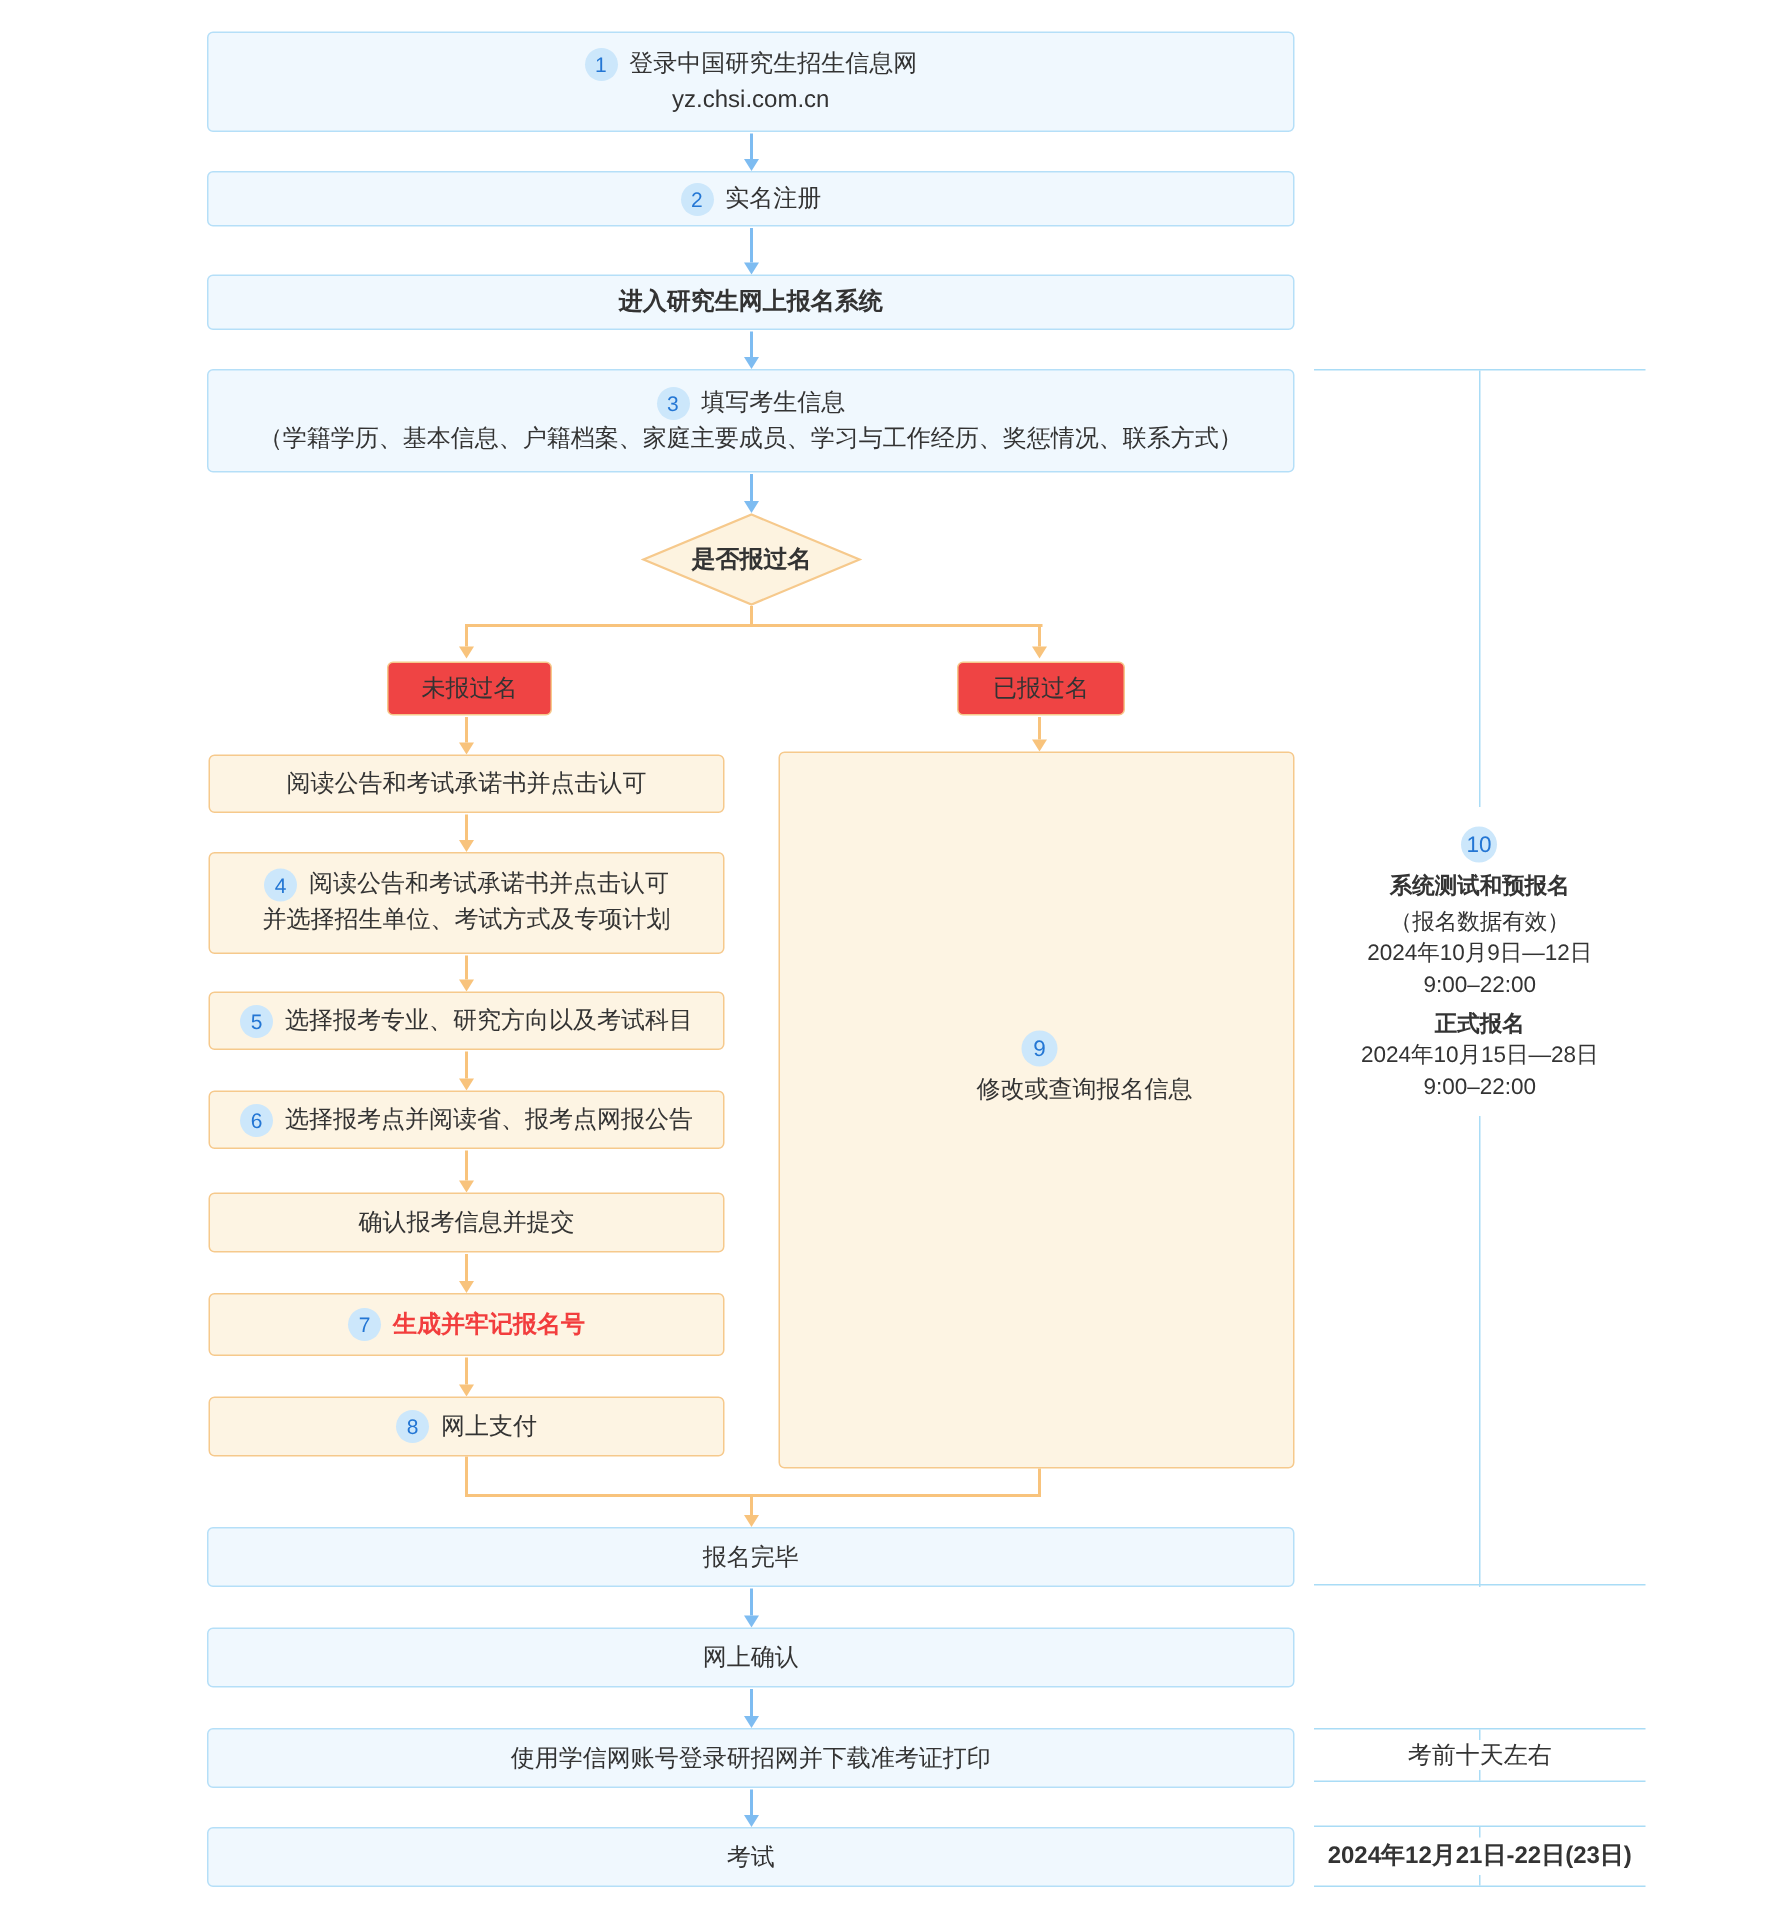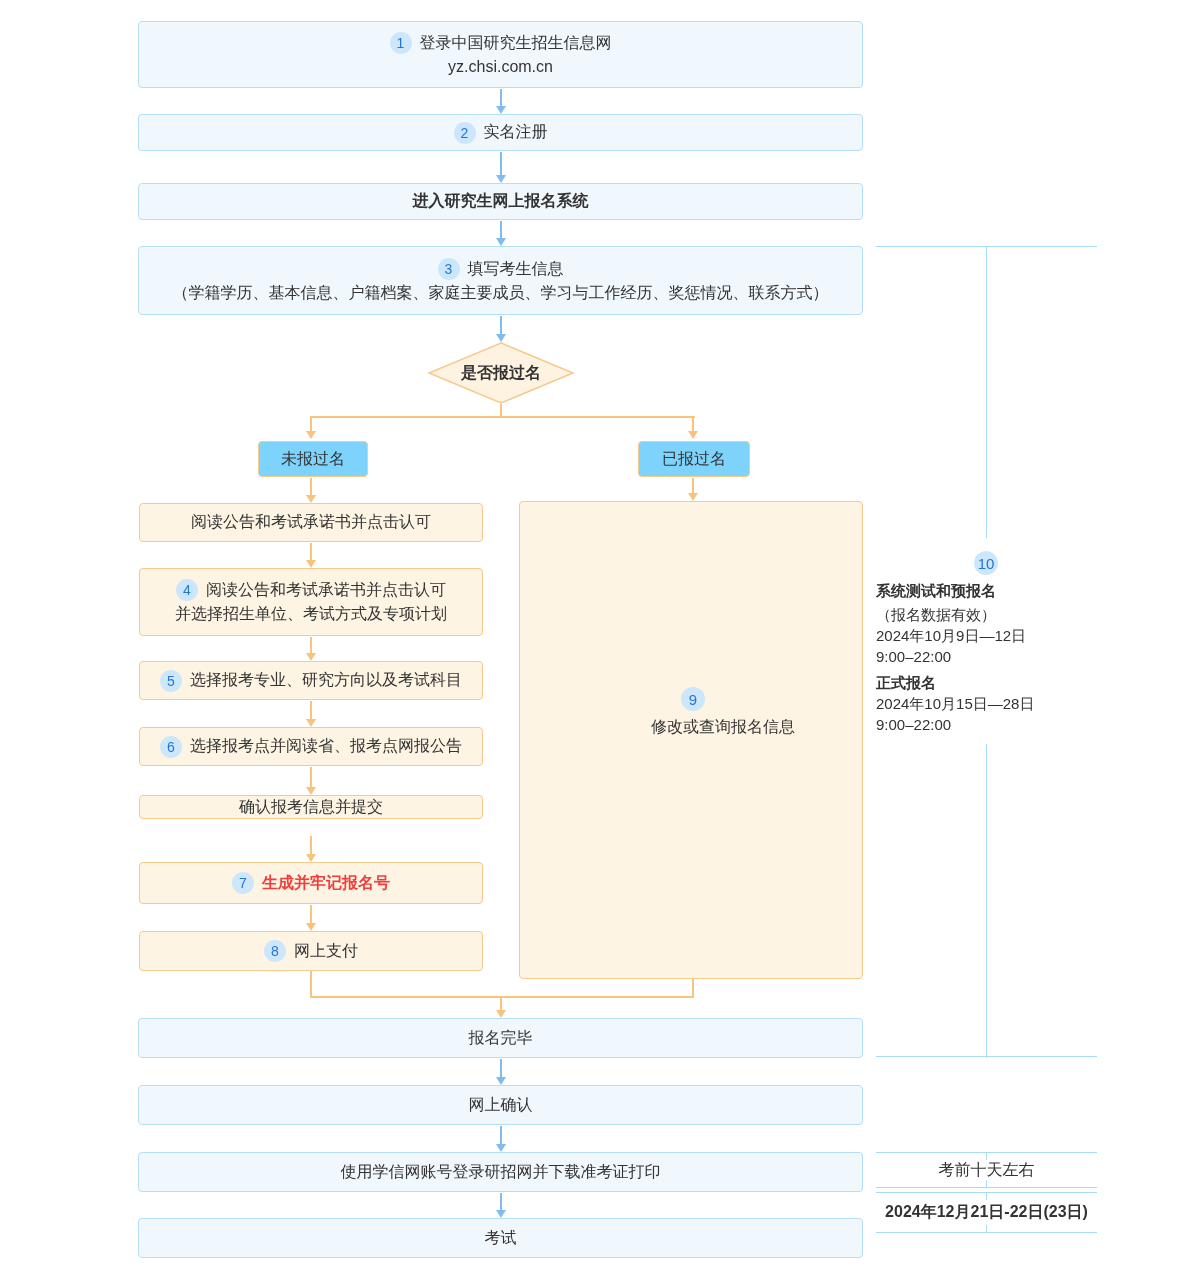--- a/index.html
+++ b/index.html
@@ -3,21 +3,21 @@
 <meta charset="utf-8">
 <style>
   html,body{margin:0;padding:0;background:#ffffff;}
   #canvas{position:relative;width:1180px;height:1284px;background:#ffffff;overflow:hidden;
     font-family:"Liberation Sans","DejaVu Sans",sans-serif;color:#333333;}
   
   .box{position:absolute;box-sizing:border-box;border-radius:4px;display:flex;
     align-items:center;justify-content:center;font-size:16px;color:#333333;text-align:center;}
   .bbox{background:#f0f8fe;border:1px solid #b5dff8;}
   .obox{background:#fdf4e3;border:1px solid #f6c98c;}
-  .wbox{background:#7dd3fc;border:1px solid #f6c98c;}
+  .wbox{background:#ef4444;border:1px solid #f6c98c;}
   .col{flex-direction:column;}
   .rowline{display:flex;align-items:center;justify-content:center;line-height:24px;}
   .badge{display:inline-flex;align-items:center;justify-content:center;width:22px;height:22px;
     border-radius:50%;background:#cce7fb;color:#2376d4;font-size:14px;margin-right:8px;flex:0 0 auto;}
   .badge.lone{position:absolute;}
   .red{color:#f23d3d;font-weight:bold;}
   
   .vl,.hl,.tick{position:absolute;}
   .vl{width:2px;} .hl{height:2px;}
   .vl.orange,.hl.orange{background:#f8c37c;}
@@ -27,21 +27,21 @@
     width:0;height:0;border:5px solid transparent;border-top:8px solid;border-bottom:none;}
   .arr.blue{background:#7ebcf1;} .arr.blue::after{border-top-color:#7ebcf1;}
   .arr.orange{background:#f8c37c;} .arr.orange::after{border-top-color:#f8c37c;}
   
   .diamond-wrap{position:absolute;left:427px;top:342px;width:148px;height:62px;}
   .diamond-label{position:absolute;left:0;top:0;width:100%;height:100%;display:flex;
     align-items:center;justify-content:center;font-weight:bold;font-size:16px;}
   
   .bracket{position:absolute;left:876px;width:221px;box-sizing:border-box;
     border-top:1px solid #a9dcf6;border-bottom:1px solid #a9dcf6;}
-  .bracket .ctr{position:absolute;width:100%;text-align:left;line-height:22px;font-size:15px;}
+  .bracket .ctr{position:absolute;width:100%;text-align:center;line-height:22px;font-size:15px;}
   .brrow{display:flex;align-items:center;justify-content:center;font-size:16px;}
   .bold{font-weight:bold;}
 </style>
 </head>
 <body>
 
 <div id="canvas">
 
   <div class="box bbox col" style="left:138px;top:21px;width:725px;height:67px;">
     <div class="rowline">
@@ -112,21 +112,21 @@
     <span>选择报考专业、研究方向以及考试科目</span>
   </div>
   <div class="arr orange" style="left:310px;top:701px;height:18px;"></div>
 
   <div class="box obox" style="left:139px;top:727px;width:344px;height:39px;">
     <span class="badge">6</span>
     <span>选择报考点并阅读省、报考点网报公告</span>
   </div>
   <div class="arr orange" style="left:310px;top:767px;height:20px;"></div>
 
-  <div class="box obox" style="left:139px;top:795px;width:344px;height:24px;">
+  <div class="box obox" style="left:139px;top:795px;width:344px;height:40px;">
     <span>确认报考信息并提交</span>
   </div>
   <div class="arr orange" style="left:310px;top:836px;height:18px;"></div>
 
   <div class="box obox" style="left:139px;top:862px;width:344px;height:42px;">
     <span class="badge">7</span>
     <span class="red">生成并牢记报名号</span>
   </div>
   <div class="arr orange" style="left:310px;top:905px;height:18px;"></div>
 
@@ -177,19 +177,19 @@
     <div class="tick" style="left:110px;top:497px;height:314px;"></div>
   </div>
 
 
   <div class="bracket brrow" style="top:1152px;height:36px;">
     <div class="tick" style="left:110px;top:0;height:7px;"></div>
     <span>考前十天左右</span>
     <div class="tick" style="left:110px;bottom:0;height:7px;"></div>
   </div>
 
-  <div class="bracket brrow bold" style="top:1192px;height:41px;">
+  <div class="bracket brrow bold" style="top:1217px;height:41px;">
     <div class="tick" style="left:110px;top:0;height:7px;"></div>
     <span>2024年12月21日-22日(23日)</span>
     <div class="tick" style="left:110px;bottom:0;height:7px;"></div>
   </div>
 
 </div>
 
 </body></html>

